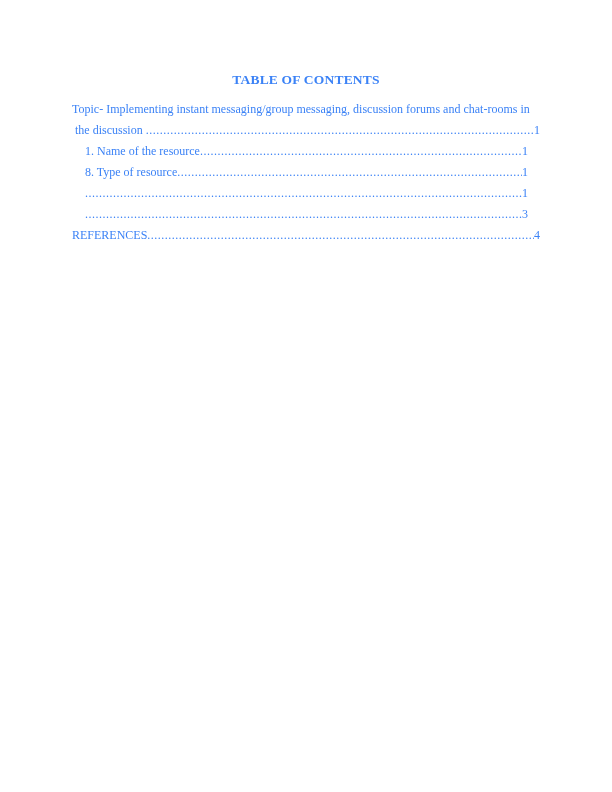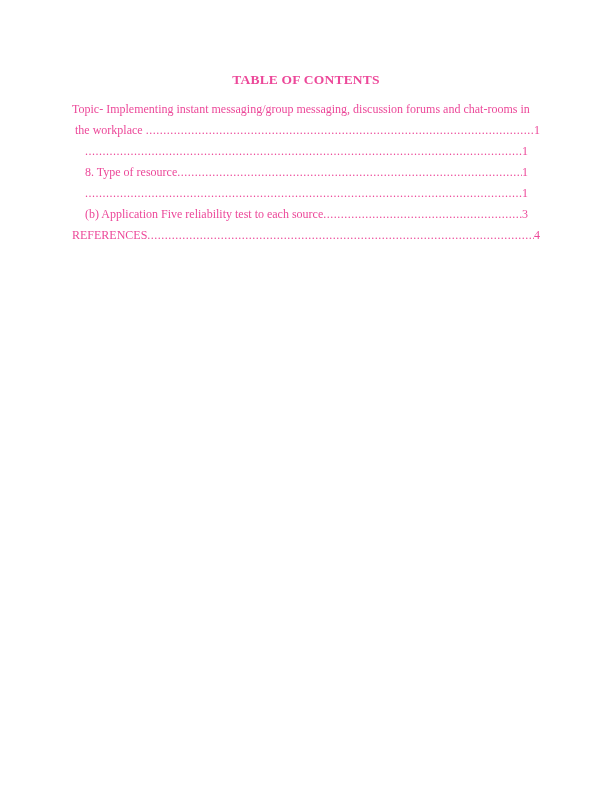--- a/index.html
+++ b/index.html
@@ -8,21 +8,21 @@
     background: #ffffff;
   }
   .page {
     position: relative;
     width: 612px;
     height: 792px;
     background: #ffffff;
     box-sizing: border-box;
     padding: 70px 72px 0 72px;
     font-family: "Liberation Serif", "DejaVu Serif", serif;
-    color: #ec4899;
+    color: #3b82f6;
     overflow: hidden;
   }
   .doc-title {
     text-align: center;
     font-weight: bold;
     font-size: 13.5px;
     line-height: 20px;
     letter-spacing: 0.2px;
     margin: 0 0 9px 0;
   }
@@ -64,43 +64,43 @@
 
   <h1 class="doc-title">TABLE OF CONTENTS</h1>
 
   <div class="toc">
 
     <div class="toc-row level1">
       <span class="toc-text">Topic- Implementing instant messaging/group messaging, discussion forums and chat-rooms in</span>
     </div>
 
     <div class="toc-row level1 wrap-cont">
-      <span class="toc-text">the workplace </span>
+      <span class="toc-text">the discussion </span>
       <span class="leader">............................................................................................................................................................................................................................................................................................................</span>
       <span class="toc-page">1</span>
     </div>
 
     <div class="toc-row level2">
+      <span class="toc-text">1. Name of the resource</span>
       <span class="leader">............................................................................................................................................................................................................................................................................................................</span>
       <span class="toc-page">1</span>
     </div>
 
     <div class="toc-row level2">
       <span class="toc-text">8. Type of resource</span>
       <span class="leader">............................................................................................................................................................................................................................................................................................................</span>
       <span class="toc-page">1</span>
     </div>
 
     <div class="toc-row level2">
       <span class="leader">............................................................................................................................................................................................................................................................................................................</span>
       <span class="toc-page">1</span>
     </div>
 
     <div class="toc-row level2">
-      <span class="toc-text">(b) Application Five reliability test to each source</span>
       <span class="leader">............................................................................................................................................................................................................................................................................................................</span>
       <span class="toc-page">3</span>
     </div>
 
     <div class="toc-row level1">
       <span class="toc-text">REFERENCES</span>
       <span class="leader">............................................................................................................................................................................................................................................................................................................</span>
       <span class="toc-page">4</span>
     </div>
 

